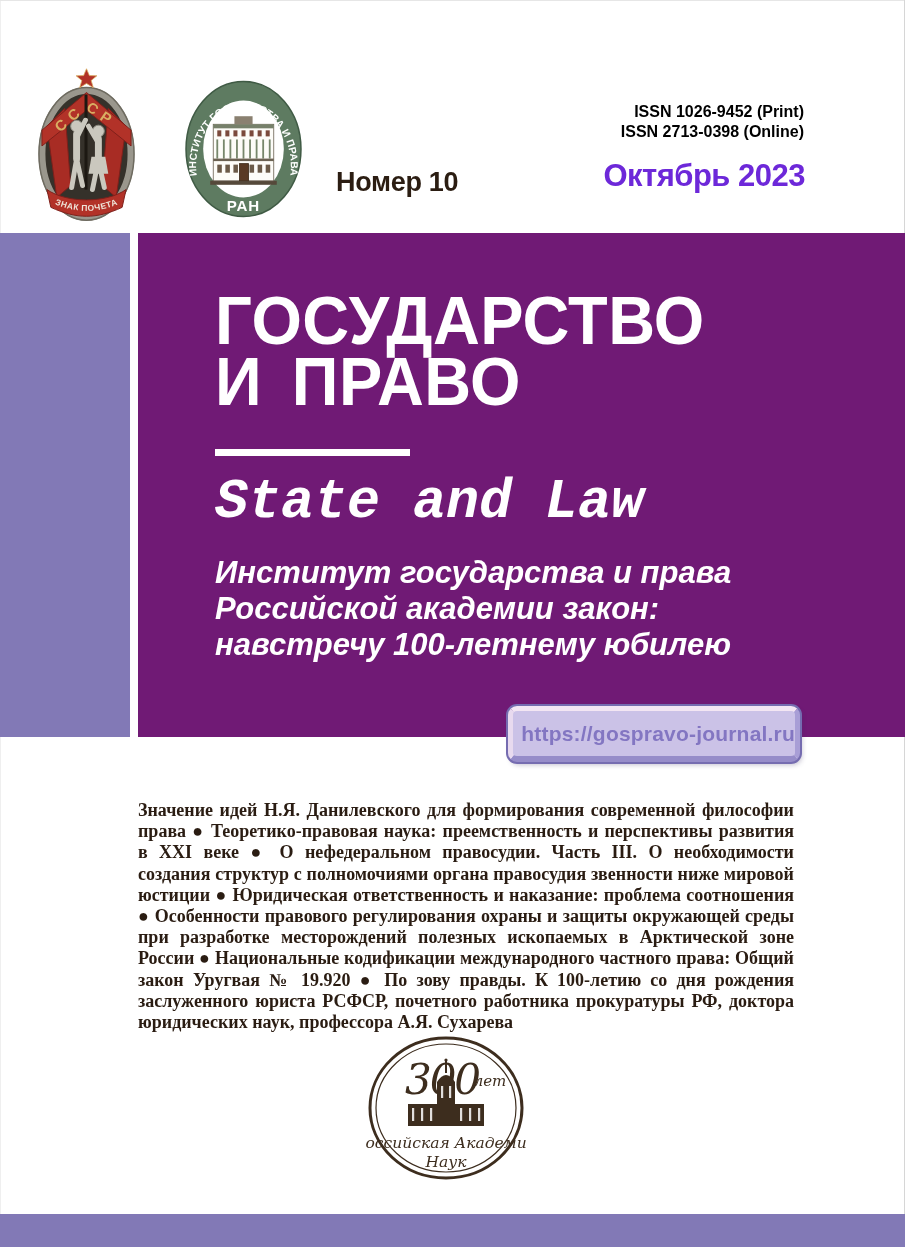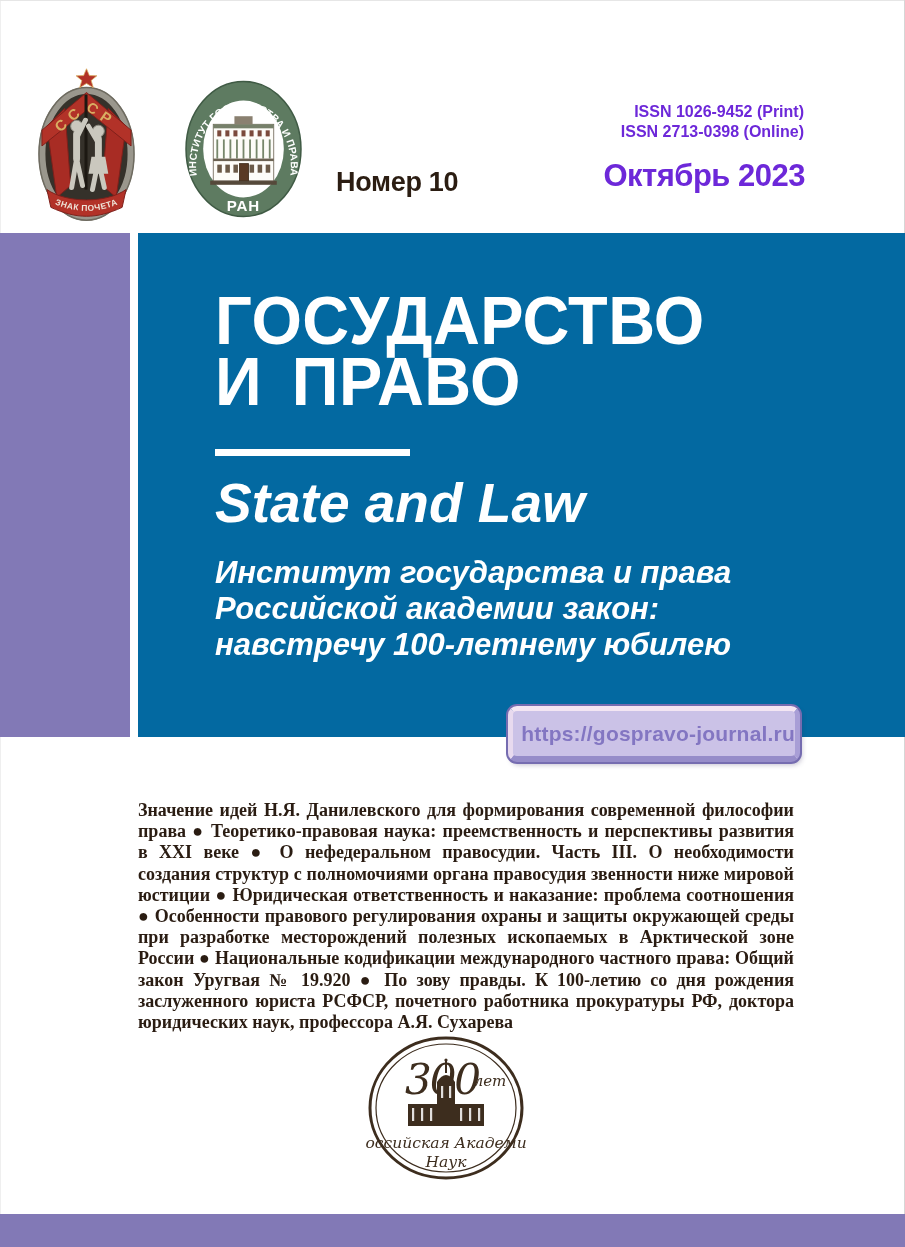--- a/index.html
+++ b/index.html
@@ -7,32 +7,32 @@
     position:relative;width:905px;height:1247px;background:#ffffff;overflow:hidden;
     font-family:"Liberation Sans",sans-serif;
     box-shadow:inset -1px 0 0 #d6d6d6, inset 0 1px 0 #e6e6e6, inset 1px 0 0 #efefef;
   }
   
   .hdr-badge{position:absolute;left:37px;top:62px;width:99px;height:162px;}
   .hdr-logo{position:absolute;left:184px;top:79px;width:119px;height:140px;}
   .issue-number{position:absolute;left:336px;top:167px;font-size:27px;font-weight:bold;
     color:#2b1d12;letter-spacing:-0.3px;}
   .issn{position:absolute;right:101px;top:102px;text-align:right;font-size:16px;
-    font-weight:600;color:#6d28d9;line-height:20px;}
+    font-weight:600;color:#000000;line-height:20px;}
   .month{position:absolute;right:100px;top:158px;font-size:31px;font-weight:bold;
     color:#6d28d9;letter-spacing:-0.5px;}
   
   .accent-left{position:absolute;left:0;top:233px;width:130px;height:504px;background:#8279B6;}
-  .panel{position:absolute;left:138px;top:233px;width:767px;height:504px;background:#0369a1;}
+  .panel{position:absolute;left:138px;top:233px;width:767px;height:504px;background:#701a75;}
   .title{position:absolute;left:77px;top:57px;color:#ffffff;font-weight:bold;
     font-size:69px;line-height:61px;word-spacing:12px;letter-spacing:0.5px;
     transform:scaleX(.94);transform-origin:left top;white-space:nowrap;}
   .divider{position:absolute;left:77px;top:216px;width:195px;height:7px;background:#ffffff;}
   .title-en{position:absolute;left:77px;top:238px;color:#ffffff;font-weight:bold;
-    font-style:italic;font-size:55px;white-space:nowrap;}
+    font-style:italic;font-size:55px;white-space:nowrap;font-family:Liberation Mono, monospace;}
   .subtitle{position:absolute;left:77px;top:322px;color:#ffffff;font-weight:bold;
     font-style:italic;font-size:31px;line-height:36px;white-space:nowrap;}
   
   .website-button{
     position:absolute;left:508px;top:706px;width:292px;height:56px;box-sizing:border-box;
     background:#CBC2E7;border-radius:9px;cursor:pointer;
     border-top:5px solid #F3E6F3;border-left:5px solid #E8DAEF;
     border-right:5px solid #A89ED6;border-bottom:6px solid #968CC9;
     box-shadow:0 0 0 2px #756CB0, 2px 3px 5px rgba(60,50,100,.30);
     display:flex;align-items:center;justify-content:flex-end;

